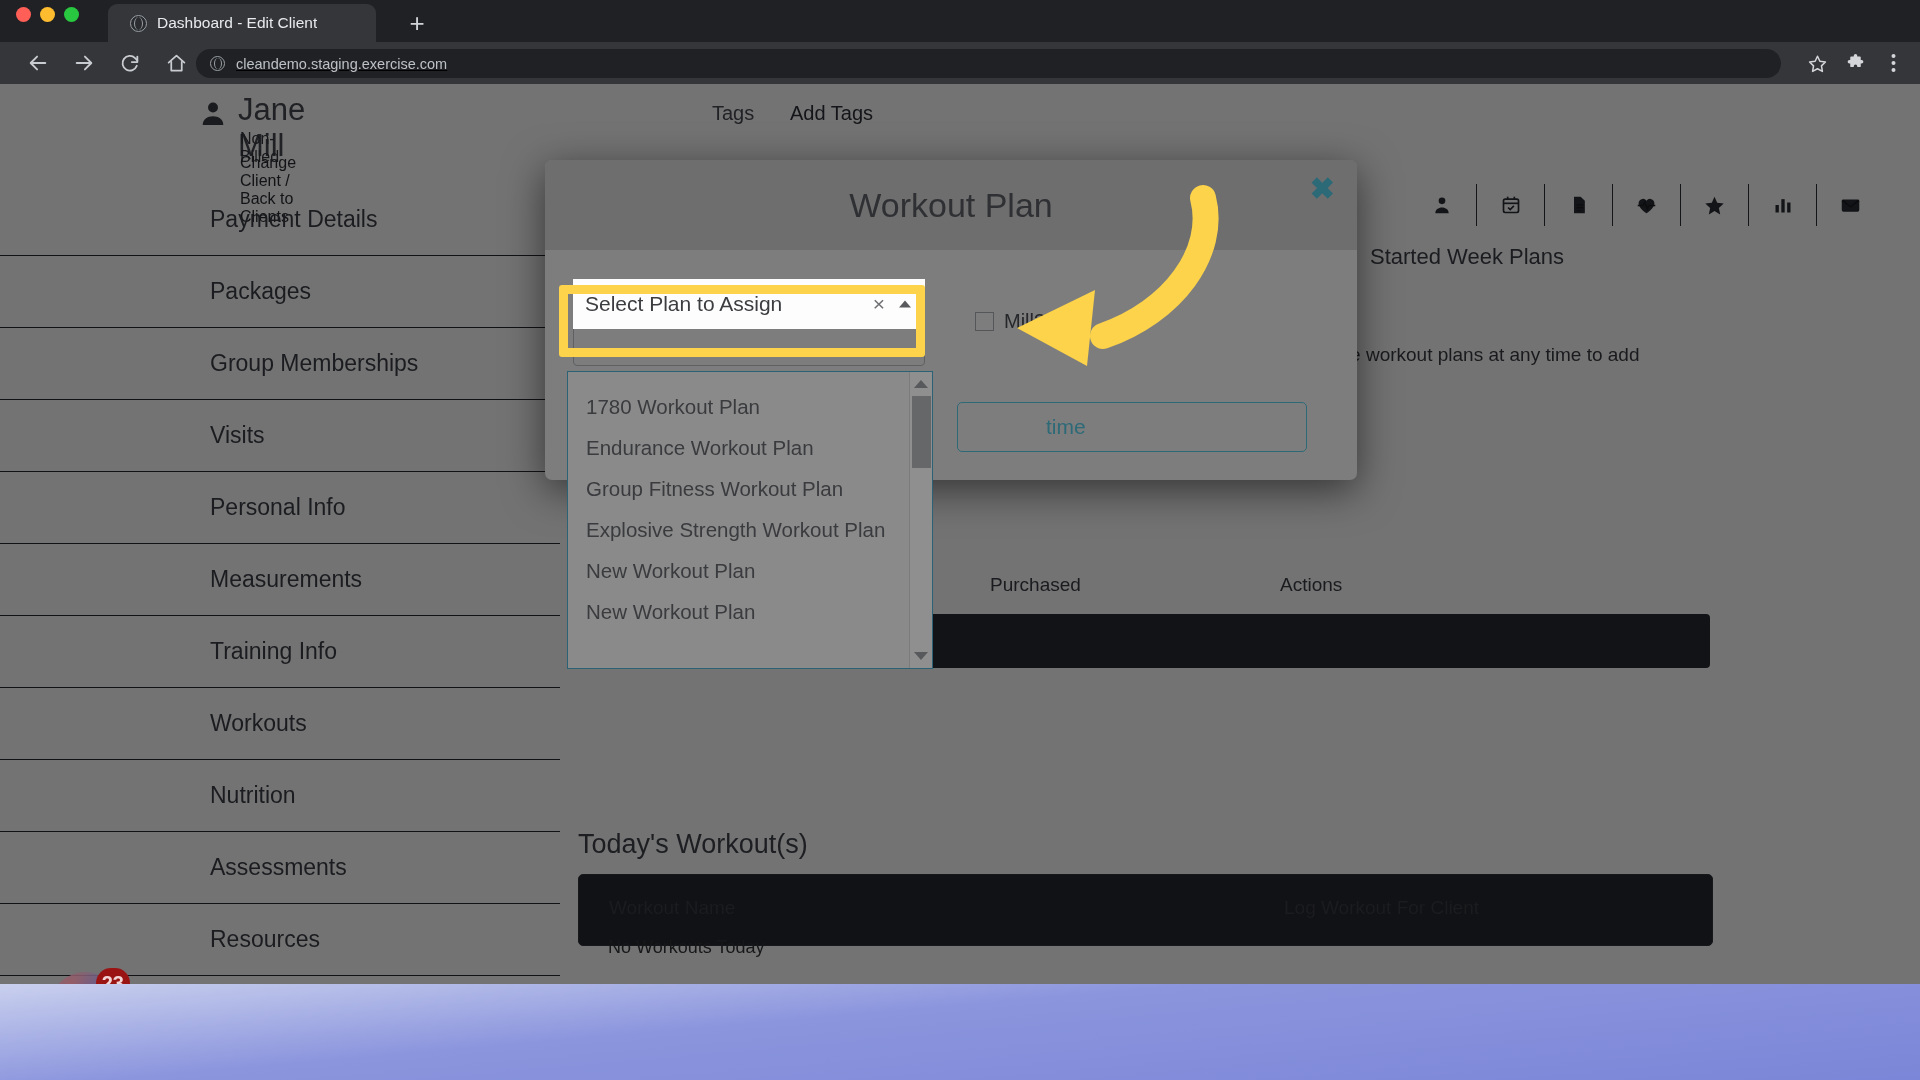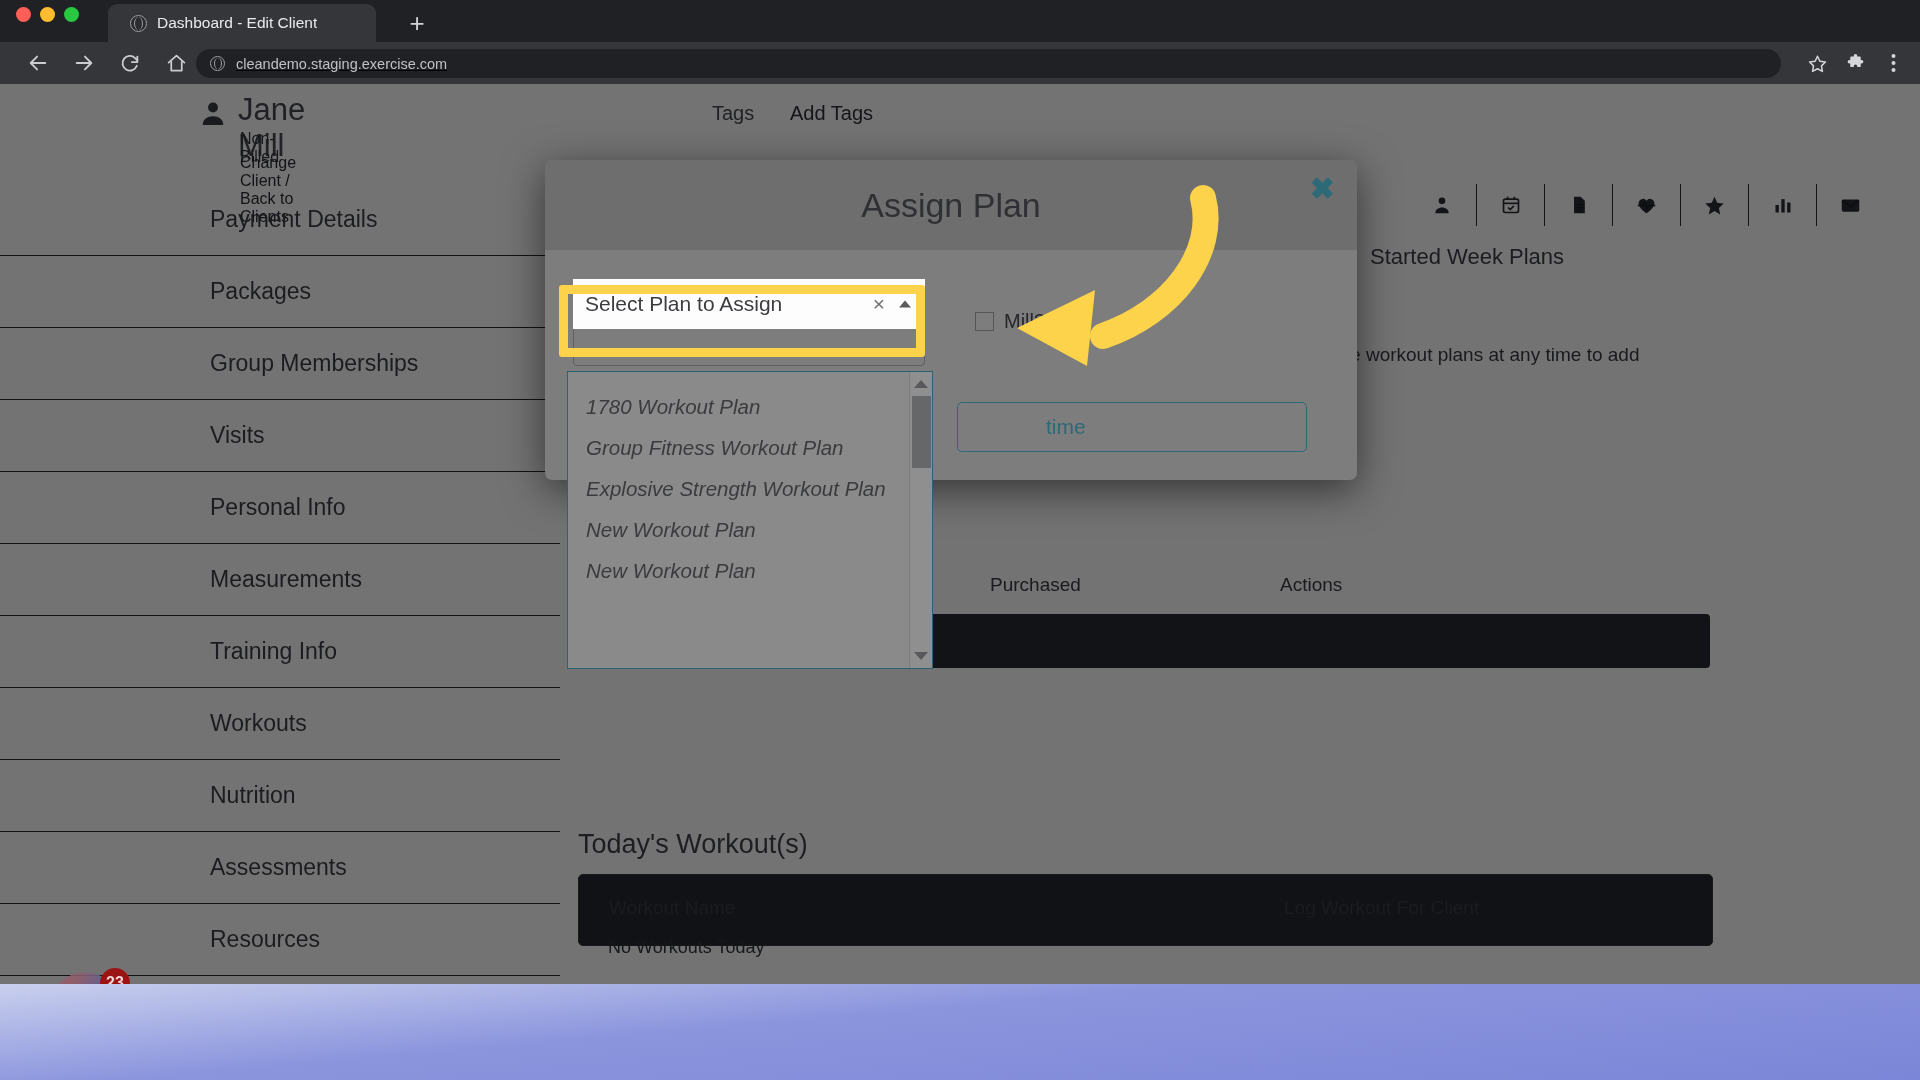--- a/index.html
+++ b/index.html
@@ -160,21 +160,21 @@
       radial-gradient(circle at 30% 20%, rgba(200,70,70,0.55), transparent 55%),
       radial-gradient(circle at 70% 45%, rgba(40,60,200,0.75), transparent 55%),
       radial-gradient(circle at 40% 85%, rgba(40,160,120,0.6), transparent 55%),
       radial-gradient(circle at 80% 80%, rgba(150,150,160,0.5), transparent 55%),
       #6b6e86;
     filter: blur(0.4px); opacity: 0.85;
   }
   .logo-badge {
     position: absolute; right: -4px; top: -4px;
     min-width: 30px; height: 30px; border-radius: 15px;
-    background: #9b1414; color: #f2d5d5; font-size: 16px; font-weight: bold;
+    background: #9b1414; color: #f2d5d5; font-size: 20px; font-weight: bold;
     display: flex; align-items: center; justify-content: center; padding: 0 6px;
   }
 
   
   .modal {
     position: absolute; left: 545px; top: 160px;
     width: 812px; height: 320px;
     background: #7d7d7d; border-radius: 7px;
     box-shadow: 0 10px 40px rgba(0,0,0,0.55);
     overflow: visible;
@@ -242,21 +242,21 @@
     background: transparent; z-index: 40;
   }
 
   
   .dropdown {
     position: absolute; left: 567px; top: 371px;
     width: 366px; height: 298px;
     background: #8a8a8a; border: 1px solid #2b6276;
     z-index: 35; overflow: hidden;
   }
-  .dd-list { position: relative; padding-top: 14px; font-style: italic; }
+  .dd-list { position: relative; padding-top: 14px; }
   .dd-item {
     height: 41px; display: flex; align-items: center;
     padding-left: 18px; font-size: 20.5px; color: #3a3b3e;
     white-space: nowrap;
   }
   .dd-scrollbar {
     position: absolute; right: 0; top: 0; width: 23px; height: 100%;
     background: #8f8f8f; border-left: 1px solid #7b7b7b;
   }
   .dd-arrow-up, .dd-arrow-dn {
@@ -456,21 +456,21 @@
     <div class="card2row">No Workouts Today</div>
 
     <div class="logo-widget">
       <div class="logo-circle"></div>
       <div class="logo-badge">23</div>
     </div>
   </div>
 
   <div class="modal">
     <div class="modal-header">
-      <div class="modal-title">Assign Plan</div>
+      <div class="modal-title">Workout Plan</div>
       <div class="modal-close">✖</div>
     </div>
     <div class="modal-body">
       <div class="modal-section-title">Assign Additional Workout Plans</div>
 
       <div class="select-shell">
         <div class="select-box"></div>
         <div class="select-display">
           <span>Select Plan to Assign</span>
           <span class="select-clear">×</span>
@@ -483,20 +483,21 @@
         <span>Mill?</span>
       </div>
 
       <div class="assign-btn">time</div>
     </div>
   </div>
 
   <div class="dropdown">
     <div class="dd-list">
       <div class="dd-item">1780 Workout Plan</div>
+      <div class="dd-item">Endurance Workout Plan</div>
       <div class="dd-item">Group Fitness Workout Plan</div>
       <div class="dd-item">Explosive Strength Workout Plan</div>
       <div class="dd-item">New Workout Plan</div>
       <div class="dd-item">New Workout Plan</div>
     </div>
     <div class="dd-scrollbar">
       <div class="dd-arrow-up"></div>
       <div class="dd-thumb"></div>
       <div class="dd-arrow-dn"></div>
     </div>

